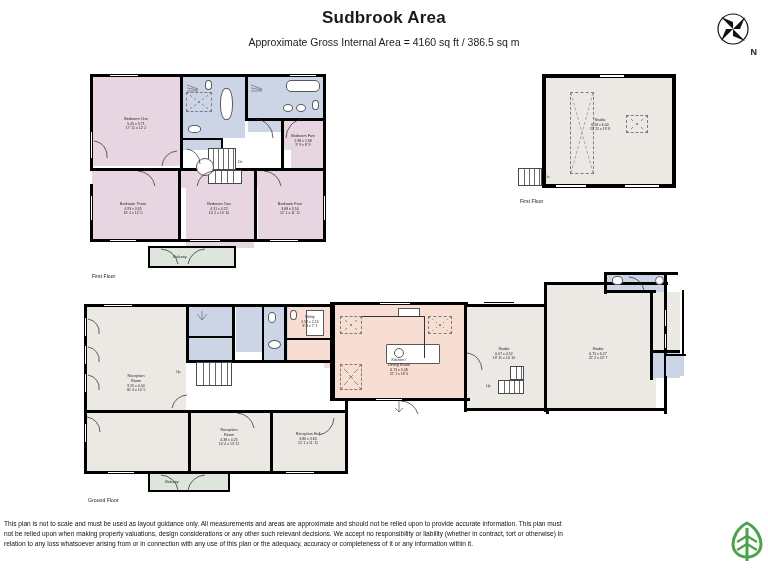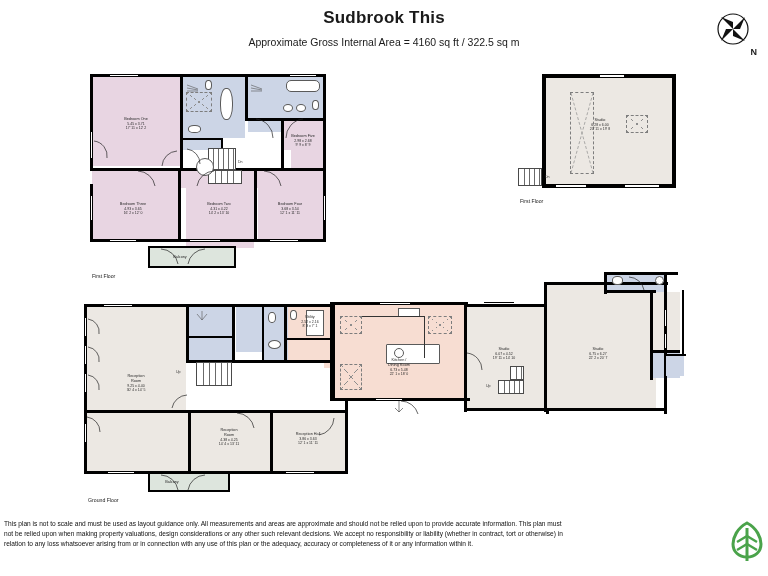--- a/index.html
+++ b/index.html
@@ -72,22 +72,22 @@
     position:absolute; left:4px; top:519px; width:566px;
     font-size:6.6px; line-height:1.52; color:#111; text-align:left;
   }
   #leaf { position:absolute; left:729px; top:518px; width:36px; height:44px; }
 </style>
 </head>
 <body>
 
 <div class="page">
 
-  <div id="title">Sudbrook This</div>
-  <div id="subtitle">Approximate Gross Internal Area = 4160 sq ft / 322.5 sq m</div>
+  <div id="title">Sudbrook Area</div>
+  <div id="subtitle">Approximate Gross Internal Area = 4160 sq ft / 386.5 sq m</div>
 
   <div id="compass">
     <svg width="36" height="36" viewBox="0 0 36 36">
       <circle cx="17" cy="17" r="15" fill="#fff" stroke="#111" stroke-width="1.2"></circle>
       <path d="M17 17 L5 5 L17 10 Z" fill="#111"></path>
       <path d="M17 17 L29 5 L24 17 Z" fill="#111"></path>
       <path d="M17 17 L29 29 L17 24 Z" fill="#111"></path>
       <path d="M17 17 L5 29 L10 17 Z" fill="#111"></path>
     </svg>
     <span class="n">N</span>

